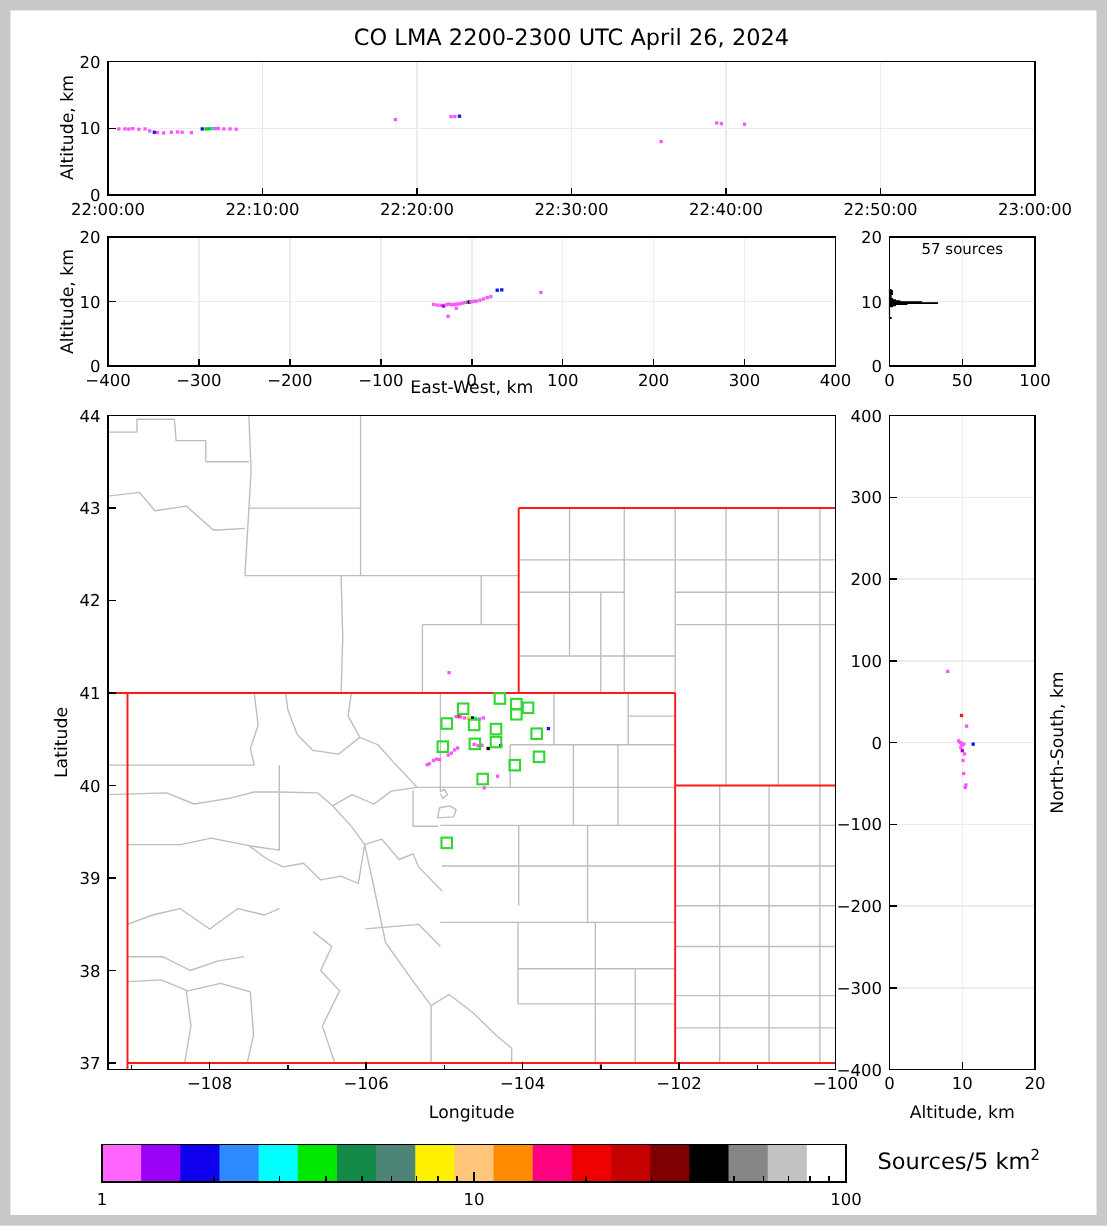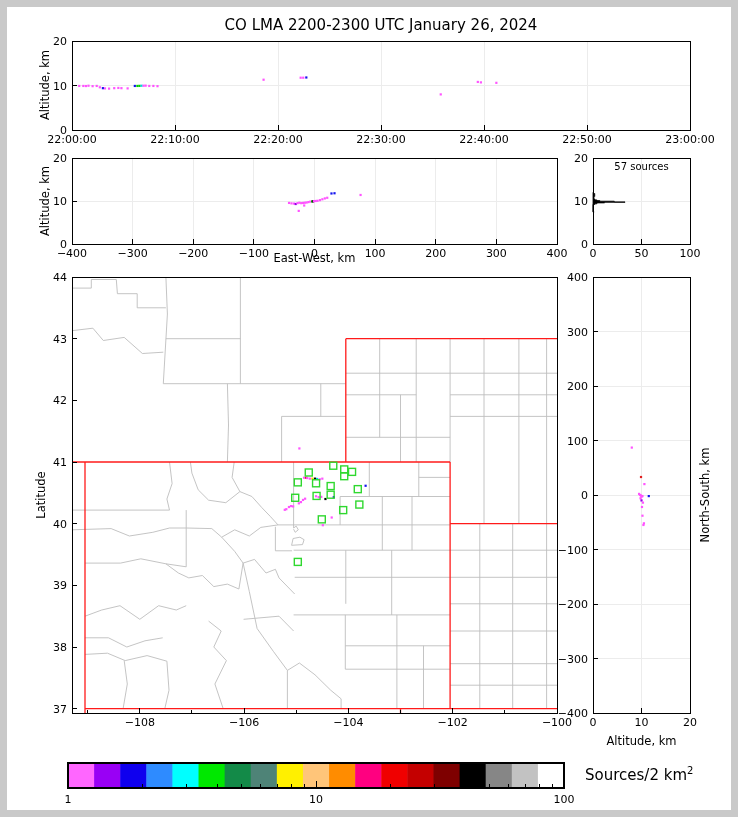--- a/index.html
+++ b/index.html
@@ -398,26 +398,27 @@
       <line x1="260.9815100951436" y1="788" x2="260.9815100951436" y2="784" stroke="#000" stroke-width="1" shape-rendering="crispEdges"></line>
       <line x1="508.9815100951436" y1="788" x2="508.9815100951436" y2="784" stroke="#000" stroke-width="1" shape-rendering="crispEdges"></line>
       <line x1="277.58431392353566" y1="788" x2="277.58431392353566" y2="784" stroke="#000" stroke-width="1" shape-rendering="crispEdges"></line>
       <line x1="525.5843139235358" y1="788" x2="525.5843139235358" y2="784" stroke="#000" stroke-width="1" shape-rendering="crispEdges"></line>
       <line x1="291.966316774002" y1="788" x2="291.966316774002" y2="784" stroke="#000" stroke-width="1" shape-rendering="crispEdges"></line>
       <line x1="539.966316774002" y1="788" x2="539.966316774002" y2="784" stroke="#000" stroke-width="1" shape-rendering="crispEdges"></line>
       <line x1="304.65214234095254" y1="788" x2="304.65214234095254" y2="784" stroke="#000" stroke-width="1" shape-rendering="crispEdges"></line>
       <line x1="552.6521423409525" y1="788" x2="552.6521423409525" y2="784" stroke="#000" stroke-width="1" shape-rendering="crispEdges"></line>
     </svg>
 
-  <div id="title">CO LMA 2200-2300 UTC January 26, 2024</div>
+  <div id="title">CO LMA 2200-2300 UTC April 26, 2024</div>
 
   <div class="lbl vlabel" style="left:45px;top:85px;">Altitude, km</div>
   <div class="lbl vlabel" style="left:45px;top:201px;">Altitude, km</div>
   <div class="lbl vlabel" style="left:41px;top:495px;">Latitude</div>
   <div class="lbl vlabel" style="left:705px;top:495px;">North-South, km</div>
 
   <div class="lbl hcenter" style="left:72px;top:252px;width:485px;">East-West, km</div>
+  <div class="lbl hcenter" style="left:72px;top:735px;width:485px;">Longitude</div>
   <div class="lbl hcenter" style="left:593px;top:735px;width:97px;">Altitude, km</div>
 
   <div id="hist-ann">57 sources</div>
 
-  <div id="cb-label"><span>Sources/2 km</span><sup>2</sup></div>
+  <div id="cb-label"><span>Sources/5 km</span><sup>2</sup></div>
 </div>
 
 </body></html>

